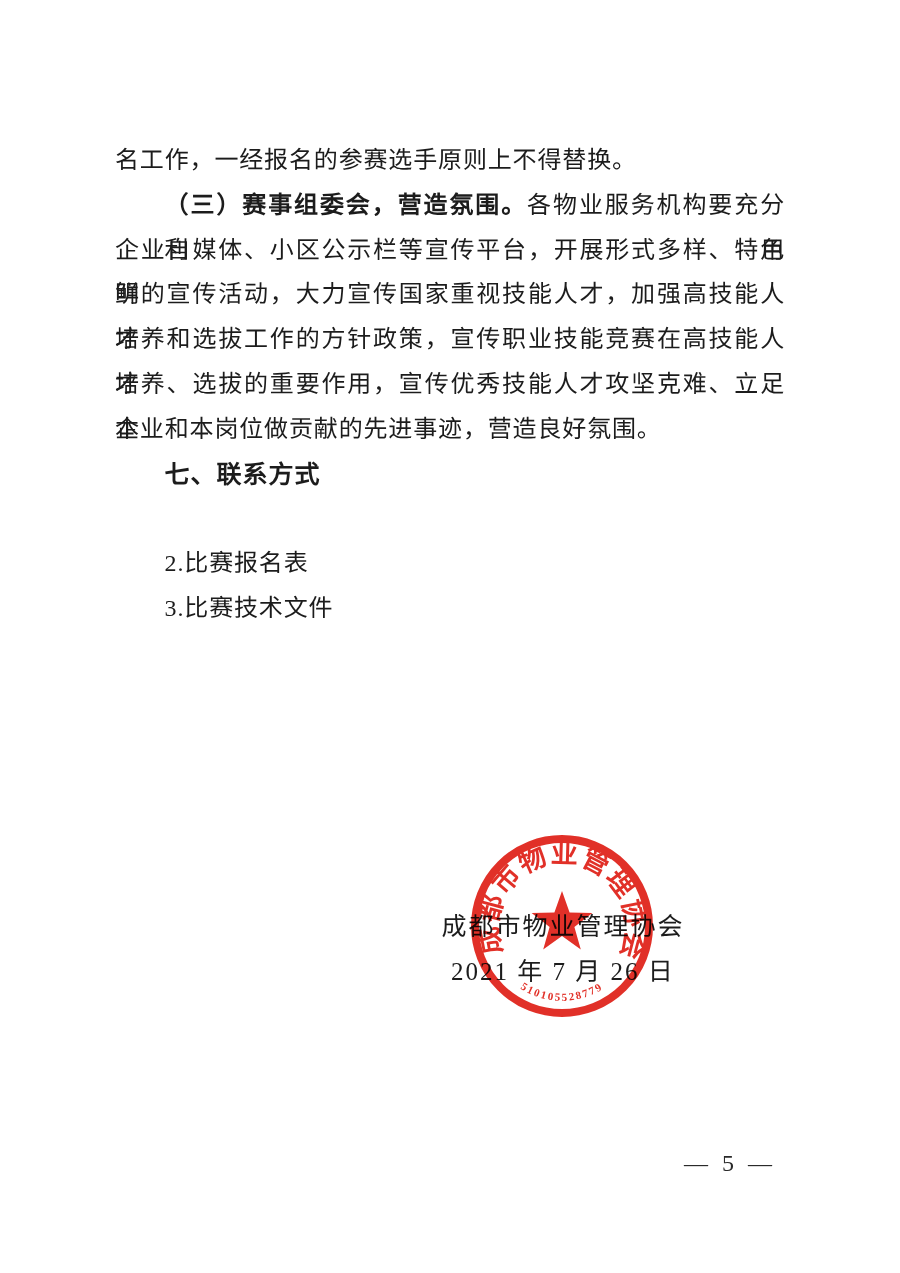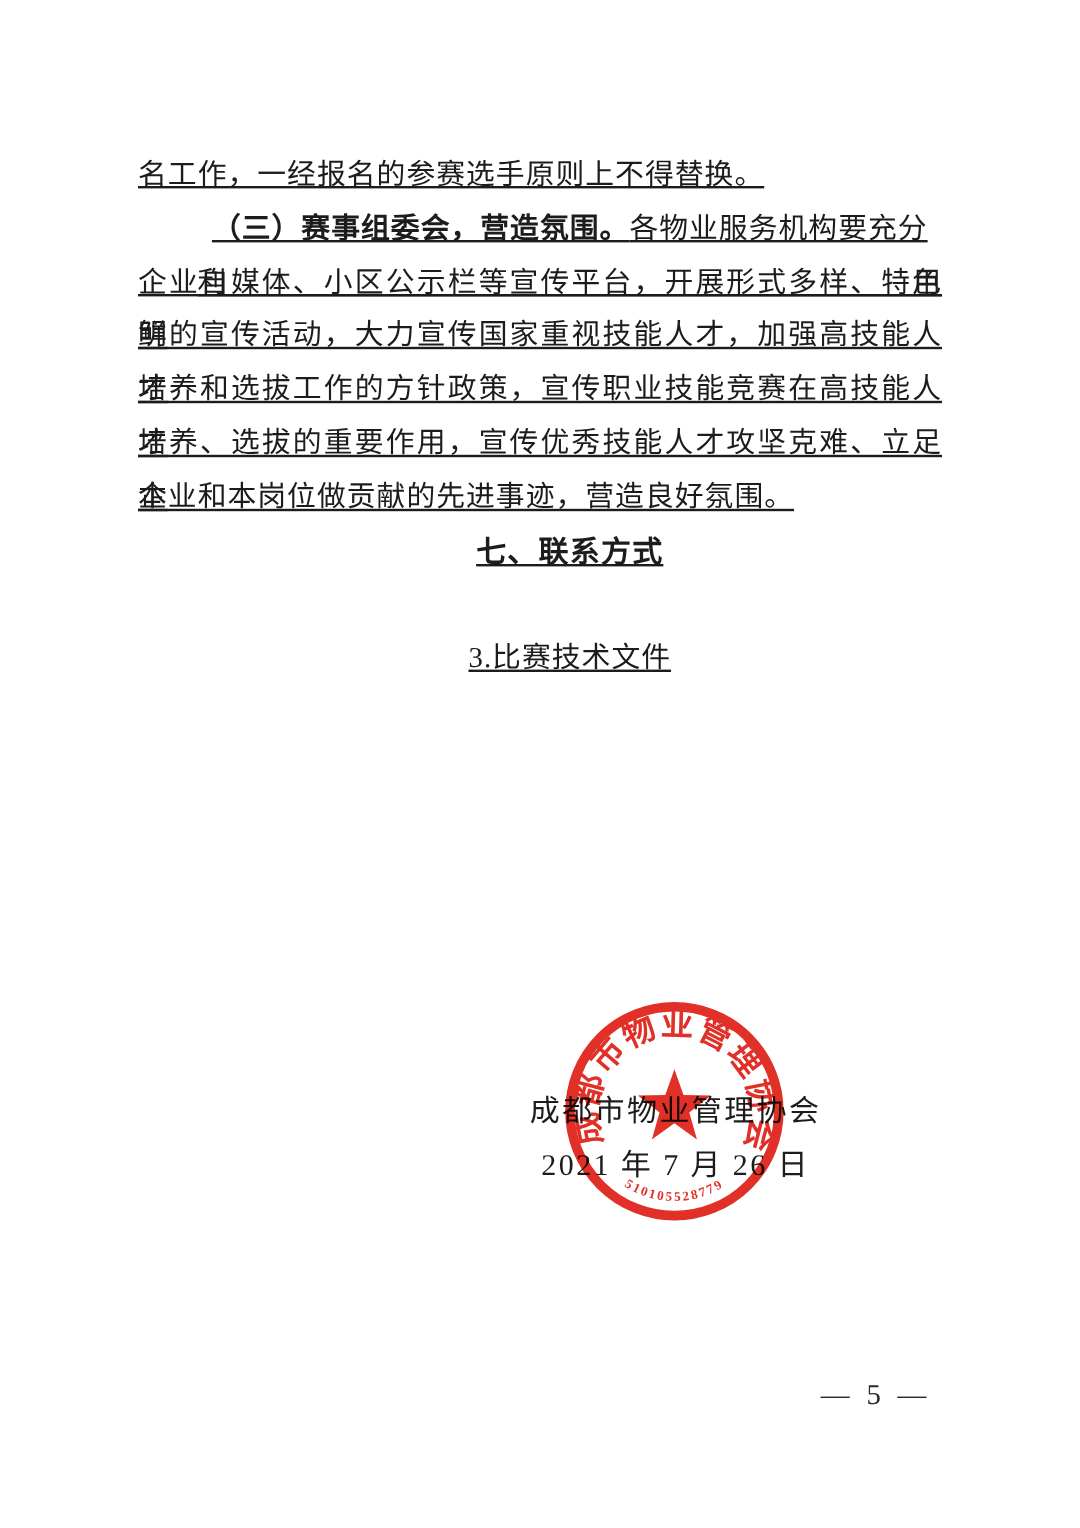--- a/index.html
+++ b/index.html
@@ -8,37 +8,36 @@
     width: 900px;
     height: 1273px;
     background: #ffffff;
     overflow: hidden;
     font-family: "Liberation Serif", "DejaVu Serif", serif;
     color: #1c1c1c;
   }
   .doc-body {
     position: absolute;
     left: 115px;
-    top: 124px;
+    top: 138px;
     width: 670px;
-    text-decoration: underline;
   }
   .line {
     height: 44.8px;
     line-height: 44.8px;
     font-size: 24px;
     letter-spacing: 0.85px;
     white-space: nowrap;
   }
   .line.stretch {
     text-align: justify;
     text-align-last: justify;
     white-space: normal;
   }
-  .line.indent { padding-left: 49.6px; text-align: center; }
+  .line.indent { padding-left: 49.6px; }
   .line .lead { font-weight: bold; }
   .line.heading {
     font-weight: bold;
     font-family: "Liberation Sans", "DejaVu Sans", sans-serif;
     font-size: 25px;
     letter-spacing: 1px;
   }
   .line.blank { height: 44.8px; }
   .sig-block {
     position: absolute;
@@ -85,20 +84,21 @@
   <div class="doc-body">
     <div class="line">名工作，一经报名的参赛选手原则上不得替换。</div>
     <div class="line indent stretch"><span class="lead">（三）赛事组委会，营造氛围。</span><span>各物业服务机构要充分利用</span></div>
     <div class="line stretch">企业自媒体、小区公示栏等宣传平台，开展形式多样、特色鲜</div>
     <div class="line stretch">明的宣传活动，大力宣传国家重视技能人才，加强高技能人才</div>
     <div class="line stretch">培养和选拔工作的方针政策，宣传职业技能竞赛在高技能人才</div>
     <div class="line stretch">培养、选拔的重要作用，宣传优秀技能人才攻坚克难、立足本</div>
     <div class="line">企业和本岗位做贡献的先进事迹，营造良好氛围。</div>
     <div class="line indent heading">七、联系方式</div>
     <div class="line blank"></div>
+    <div class="line indent">2.比赛报名表</div>
     <div class="line indent">3.比赛技术文件</div>
   </div>
 
   <div class="sig-block">
     <div class="sig-line">成都市物业管理协会</div>
     <div class="sig-line">2021 年 7 月 26 日</div>
   </div>
 
   <svg class="seal" viewBox="0 0 202 202">
     <circle cx="101" cy="101" r="87" fill="none" stroke="#e0251c" stroke-width="8"></circle>

